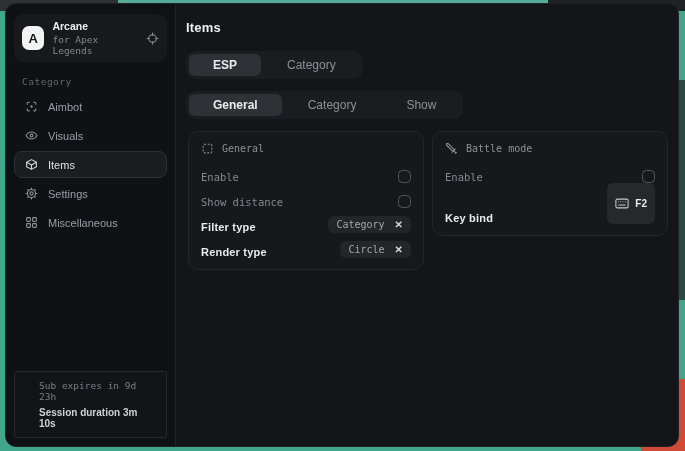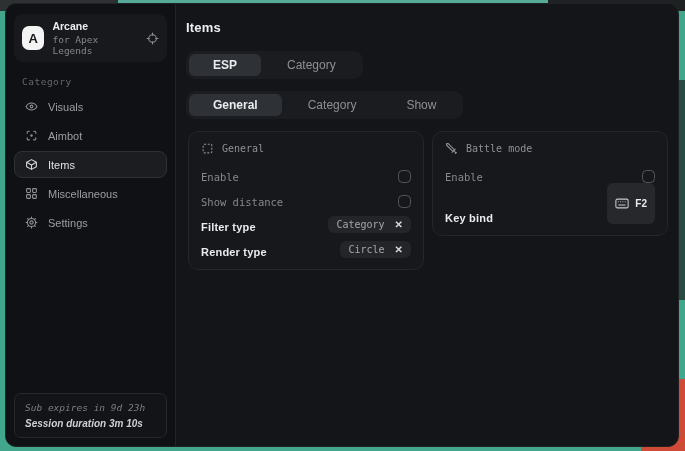--- a/index.html
+++ b/index.html
@@ -34,21 +34,21 @@
   .section-label { margin:14px 0 6px 8px; font-size:9.5px; color:#63666a; letter-spacing:.5px; }
 
   .nav { display:flex; flex-direction:column; gap:2px; }
   .nav-item { display:flex; align-items:center; gap:10px; padding:6px 10px;
     border:1px solid transparent; border-radius:8px; color:#9b9ea2; font-size:11px; cursor:default; }
   .nav-item .nicon { display:flex; color:#8e9195; }
   .nav-item.active { background:#1b1d21; border-color:#2d3034; color:#dfe1e3; }
   .nav-item.active .nicon { color:#d4d6d8; }
 
   .footer-card { margin-top:auto; border:1px solid #26282c; background:#131418;
-    border-radius:7px; padding:8px 10px;font-style:italic; }
+    border-radius:2px; padding:8px 24px; }
   .footer-line1 { font-size:9.5px; color:#7b7e82; }
   .footer-line2 { font-size:10px; color:#cfd1d3; margin-top:5px; font-weight:600; }
 
   
   .main { flex:1; padding:13px 10px; }
   .page-title { font-size:13px; font-weight:bold; color:#eceeef; margin:3px 0 16px 0; letter-spacing:.2px; }
   .tab-row { margin-bottom:12px; }
   .tab-group { display:inline-flex; background:#1a1c20; border-radius:9px; padding:3px; gap:2px; }
   .tab { border:none; background:transparent; color:#8d9093; font-size:12px;
     padding:4px 24px; border-radius:6px; font-family:inherit; cursor:default; }
@@ -107,72 +107,72 @@
         </svg>
       </span>
     </div>
 
     <div class="section-label mono">Category</div>
 
     <nav class="nav">
       <div class="nav-item">
         <span class="nicon">
           <svg width="13" height="13" viewBox="0 0 24 24" fill="none" stroke="currentColor" stroke-width="2" stroke-linecap="round">
-            <path d="M2 12s3.5-6.5 10-6.5S22 12 22 12s-3.5 6.5-10 6.5S2 12 2 12z"></path>
-            <circle cx="12" cy="12" r="2.6"></circle>
-          </svg>
-        </span>
-        <span>Visuals</span>
-      </div>
-
-      <div class="nav-item">
-        <span class="nicon">
-          <svg width="13" height="13" viewBox="0 0 24 24" fill="none" stroke="currentColor" stroke-width="2" stroke-linecap="round">
             <path d="M4 8V6a2 2 0 0 1 2-2h2"></path>
               <path d="M16 4h2a2 2 0 0 1 2 2v2"></path>
             <path d="M20 16v2a2 2 0 0 1-2 2h-2"></path>
               <path d="M8 20H6a2 2 0 0 1-2-2v-2"></path>
             <circle cx="12" cy="12" r="2.2" fill="currentColor" stroke="none"></circle>
           </svg>
         </span>
         <span>Aimbot</span>
       </div>
 
+      <div class="nav-item">
+        <span class="nicon">
+          <svg width="13" height="13" viewBox="0 0 24 24" fill="none" stroke="currentColor" stroke-width="2" stroke-linecap="round">
+            <path d="M2 12s3.5-6.5 10-6.5S22 12 22 12s-3.5 6.5-10 6.5S2 12 2 12z"></path>
+            <circle cx="12" cy="12" r="2.6"></circle>
+          </svg>
+        </span>
+        <span>Visuals</span>
+      </div>
+
       <div class="nav-item active">
         <span class="nicon">
           <svg width="13" height="13" viewBox="0 0 24 24" fill="none" stroke="currentColor" stroke-width="2" stroke-linejoin="round">
             <path d="M21 8l-9-5-9 5v8l9 5 9-5V8z"></path>
               <path d="M3 8l9 5 9-5"></path>
               <line x1="12" y1="13" x2="12" y2="21"></line>
           </svg>
         </span>
         <span>Items</span>
+      </div>
+
+      <div class="nav-item">
+        <span class="nicon">
+          <svg width="13" height="13" viewBox="0 0 24 24" fill="none" stroke="currentColor" stroke-width="2" stroke-linecap="round">
+            <circle cx="12" cy="12" r="3"></circle>
+              <circle cx="12" cy="12" r="7.5"></circle>
+            <path d="M12 2v2.5M12 19.5V22M2 12h2.5M19.5 12H22M4.9 4.9l1.8 1.8M17.3 17.3l1.8 1.8M19.1 4.9l-1.8 1.8M6.7 17.3l-1.8 1.8"></path>
+          </svg>
+        </span>
+        <span>Settings</span>
       </div>
 
       <div class="nav-item">
         <span class="nicon">
           <svg width="13" height="13" viewBox="0 0 24 24" fill="none" stroke="currentColor" stroke-width="2">
             <rect x="3" y="3" width="7" height="7" rx="1.5"></rect>
               <rect x="14" y="3" width="7" height="7" rx="1.5"></rect>
             <rect x="3" y="14" width="7" height="7" rx="1.5"></rect>
               <rect x="14" y="14" width="7" height="7" rx="1.5"></rect>
           </svg>
         </span>
         <span>Miscellaneous</span>
-      </div>
-
-      <div class="nav-item">
-        <span class="nicon">
-          <svg width="13" height="13" viewBox="0 0 24 24" fill="none" stroke="currentColor" stroke-width="2" stroke-linecap="round">
-            <circle cx="12" cy="12" r="3"></circle>
-              <circle cx="12" cy="12" r="7.5"></circle>
-            <path d="M12 2v2.5M12 19.5V22M2 12h2.5M19.5 12H22M4.9 4.9l1.8 1.8M17.3 17.3l1.8 1.8M19.1 4.9l-1.8 1.8M6.7 17.3l-1.8 1.8"></path>
-          </svg>
-        </span>
-        <span>Settings</span>
       </div>
     </nav>
 
     <div class="footer-card">
       <div class="footer-line1 mono">Sub expires in 9d 23h</div>
       <div class="footer-line2">Session duration 3m 10s</div>
     </div>
   </aside>
 
   <main class="main">

